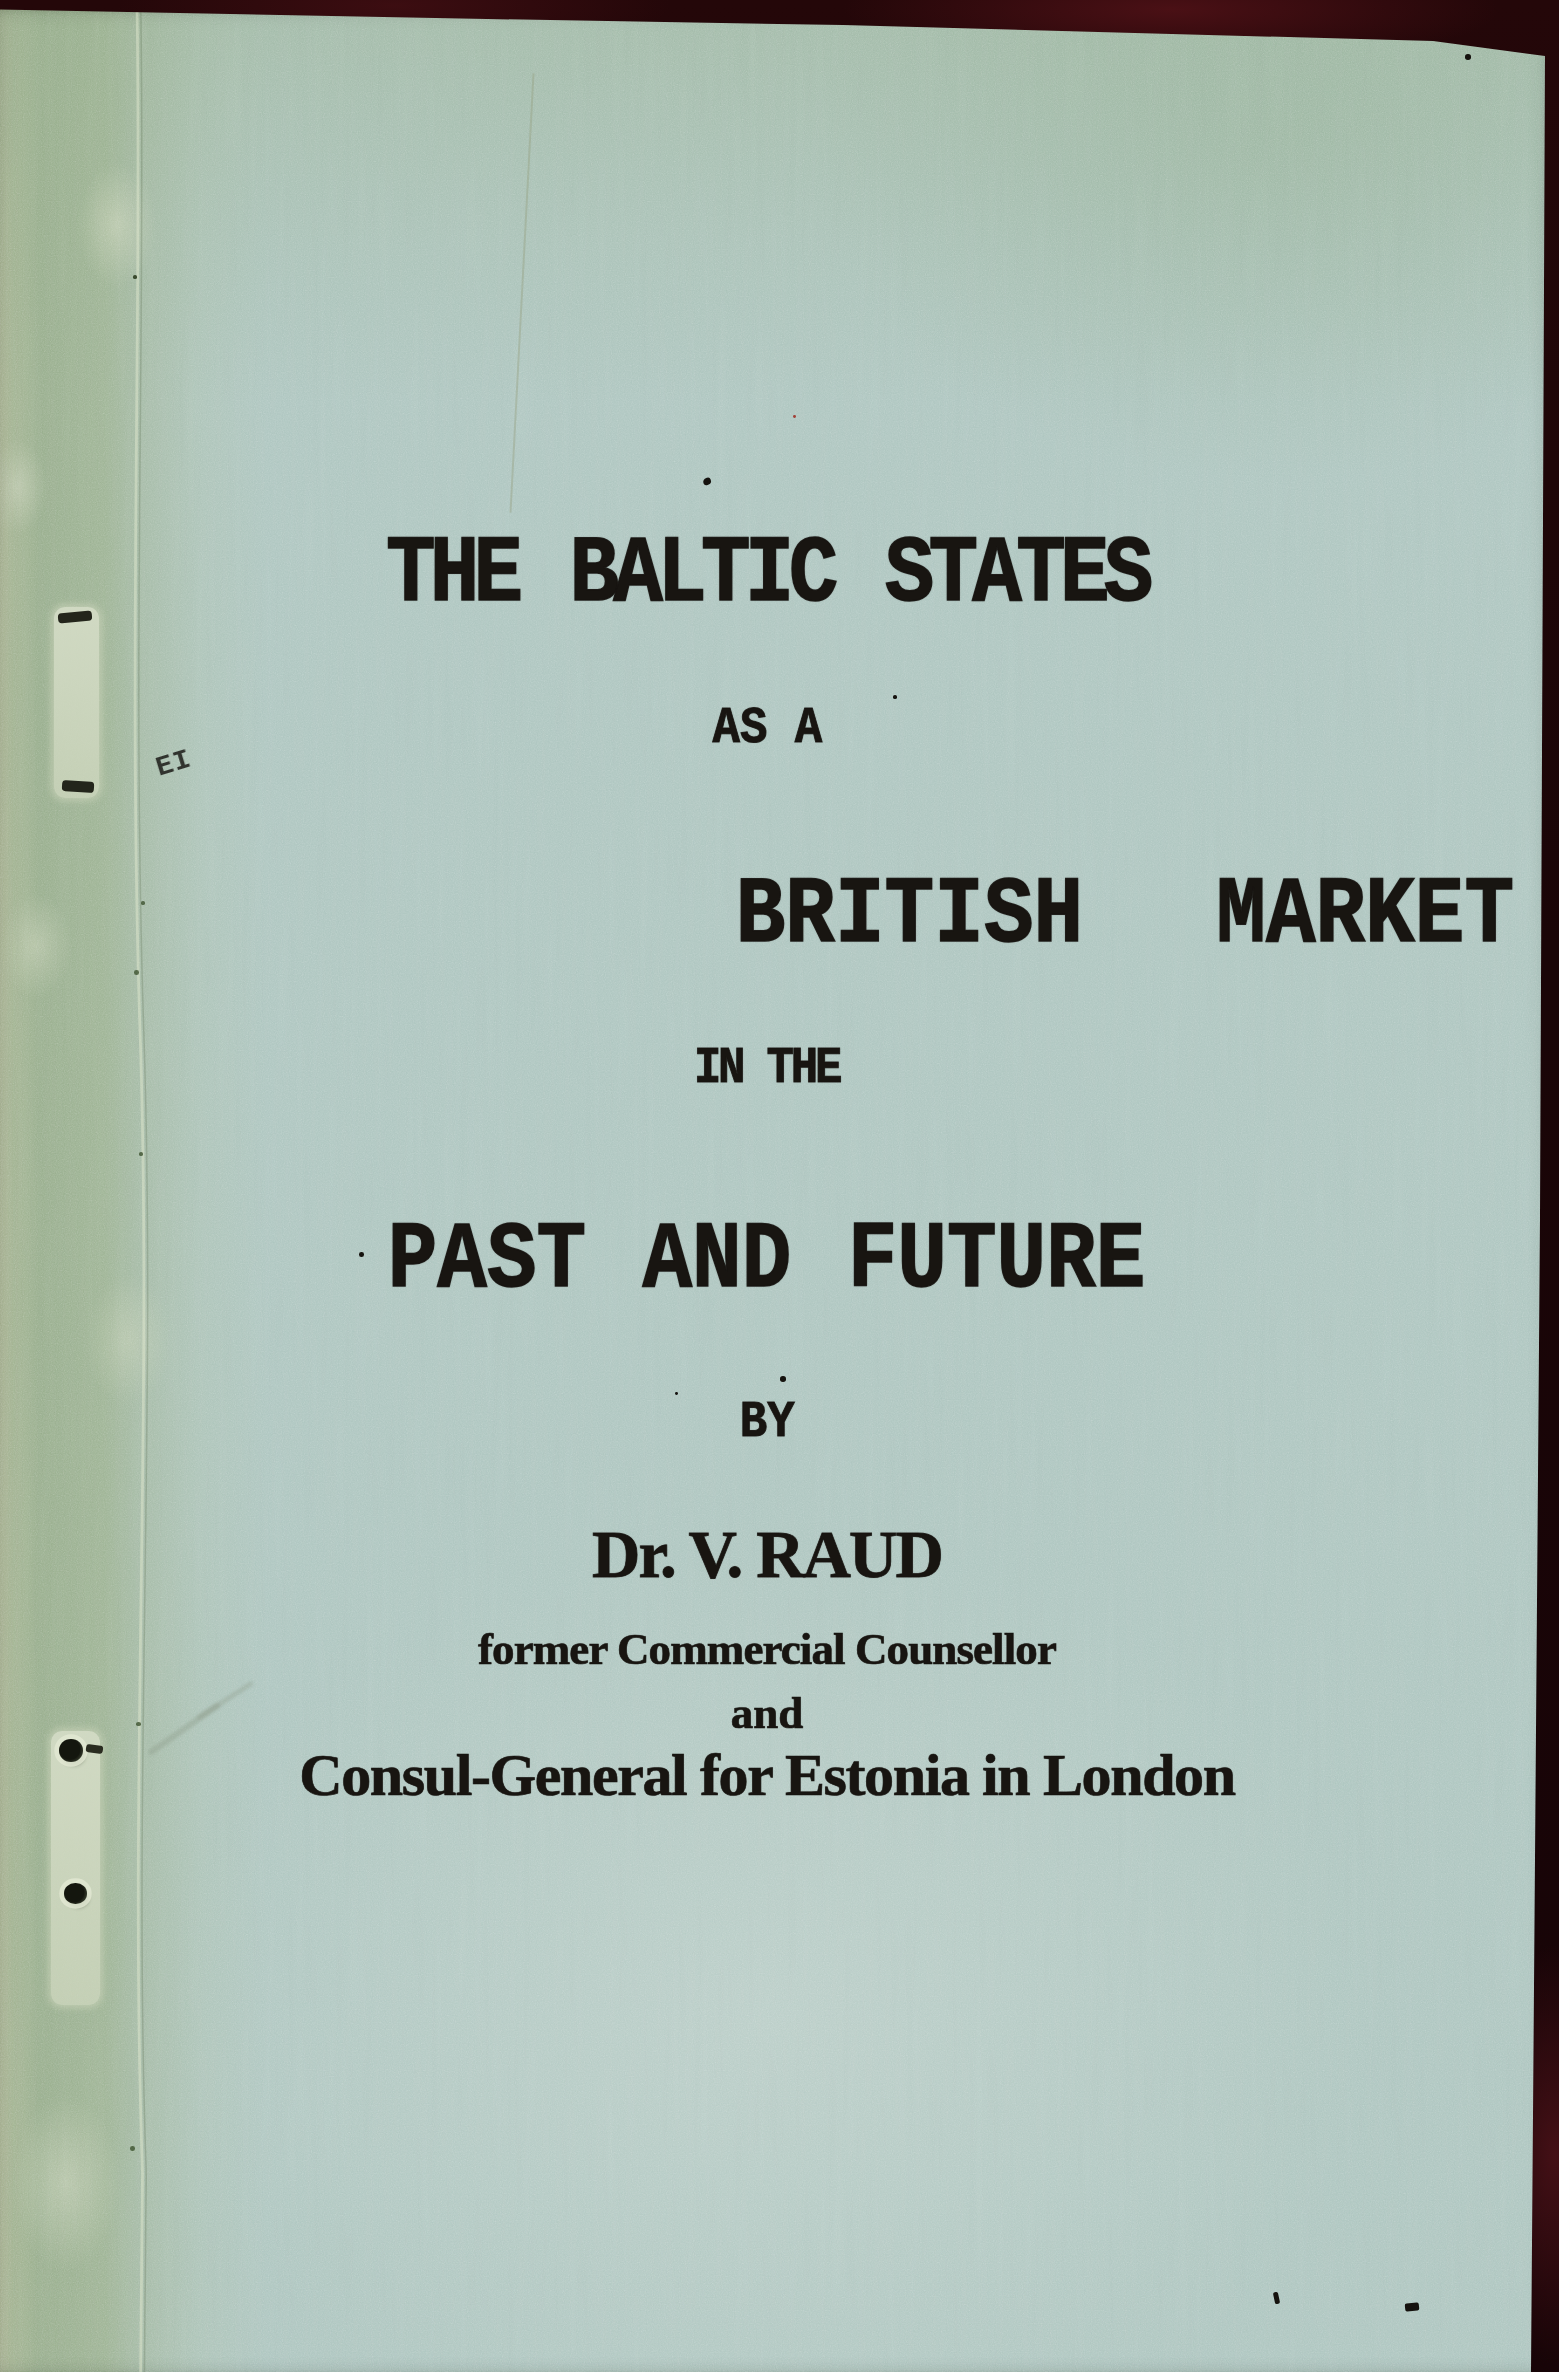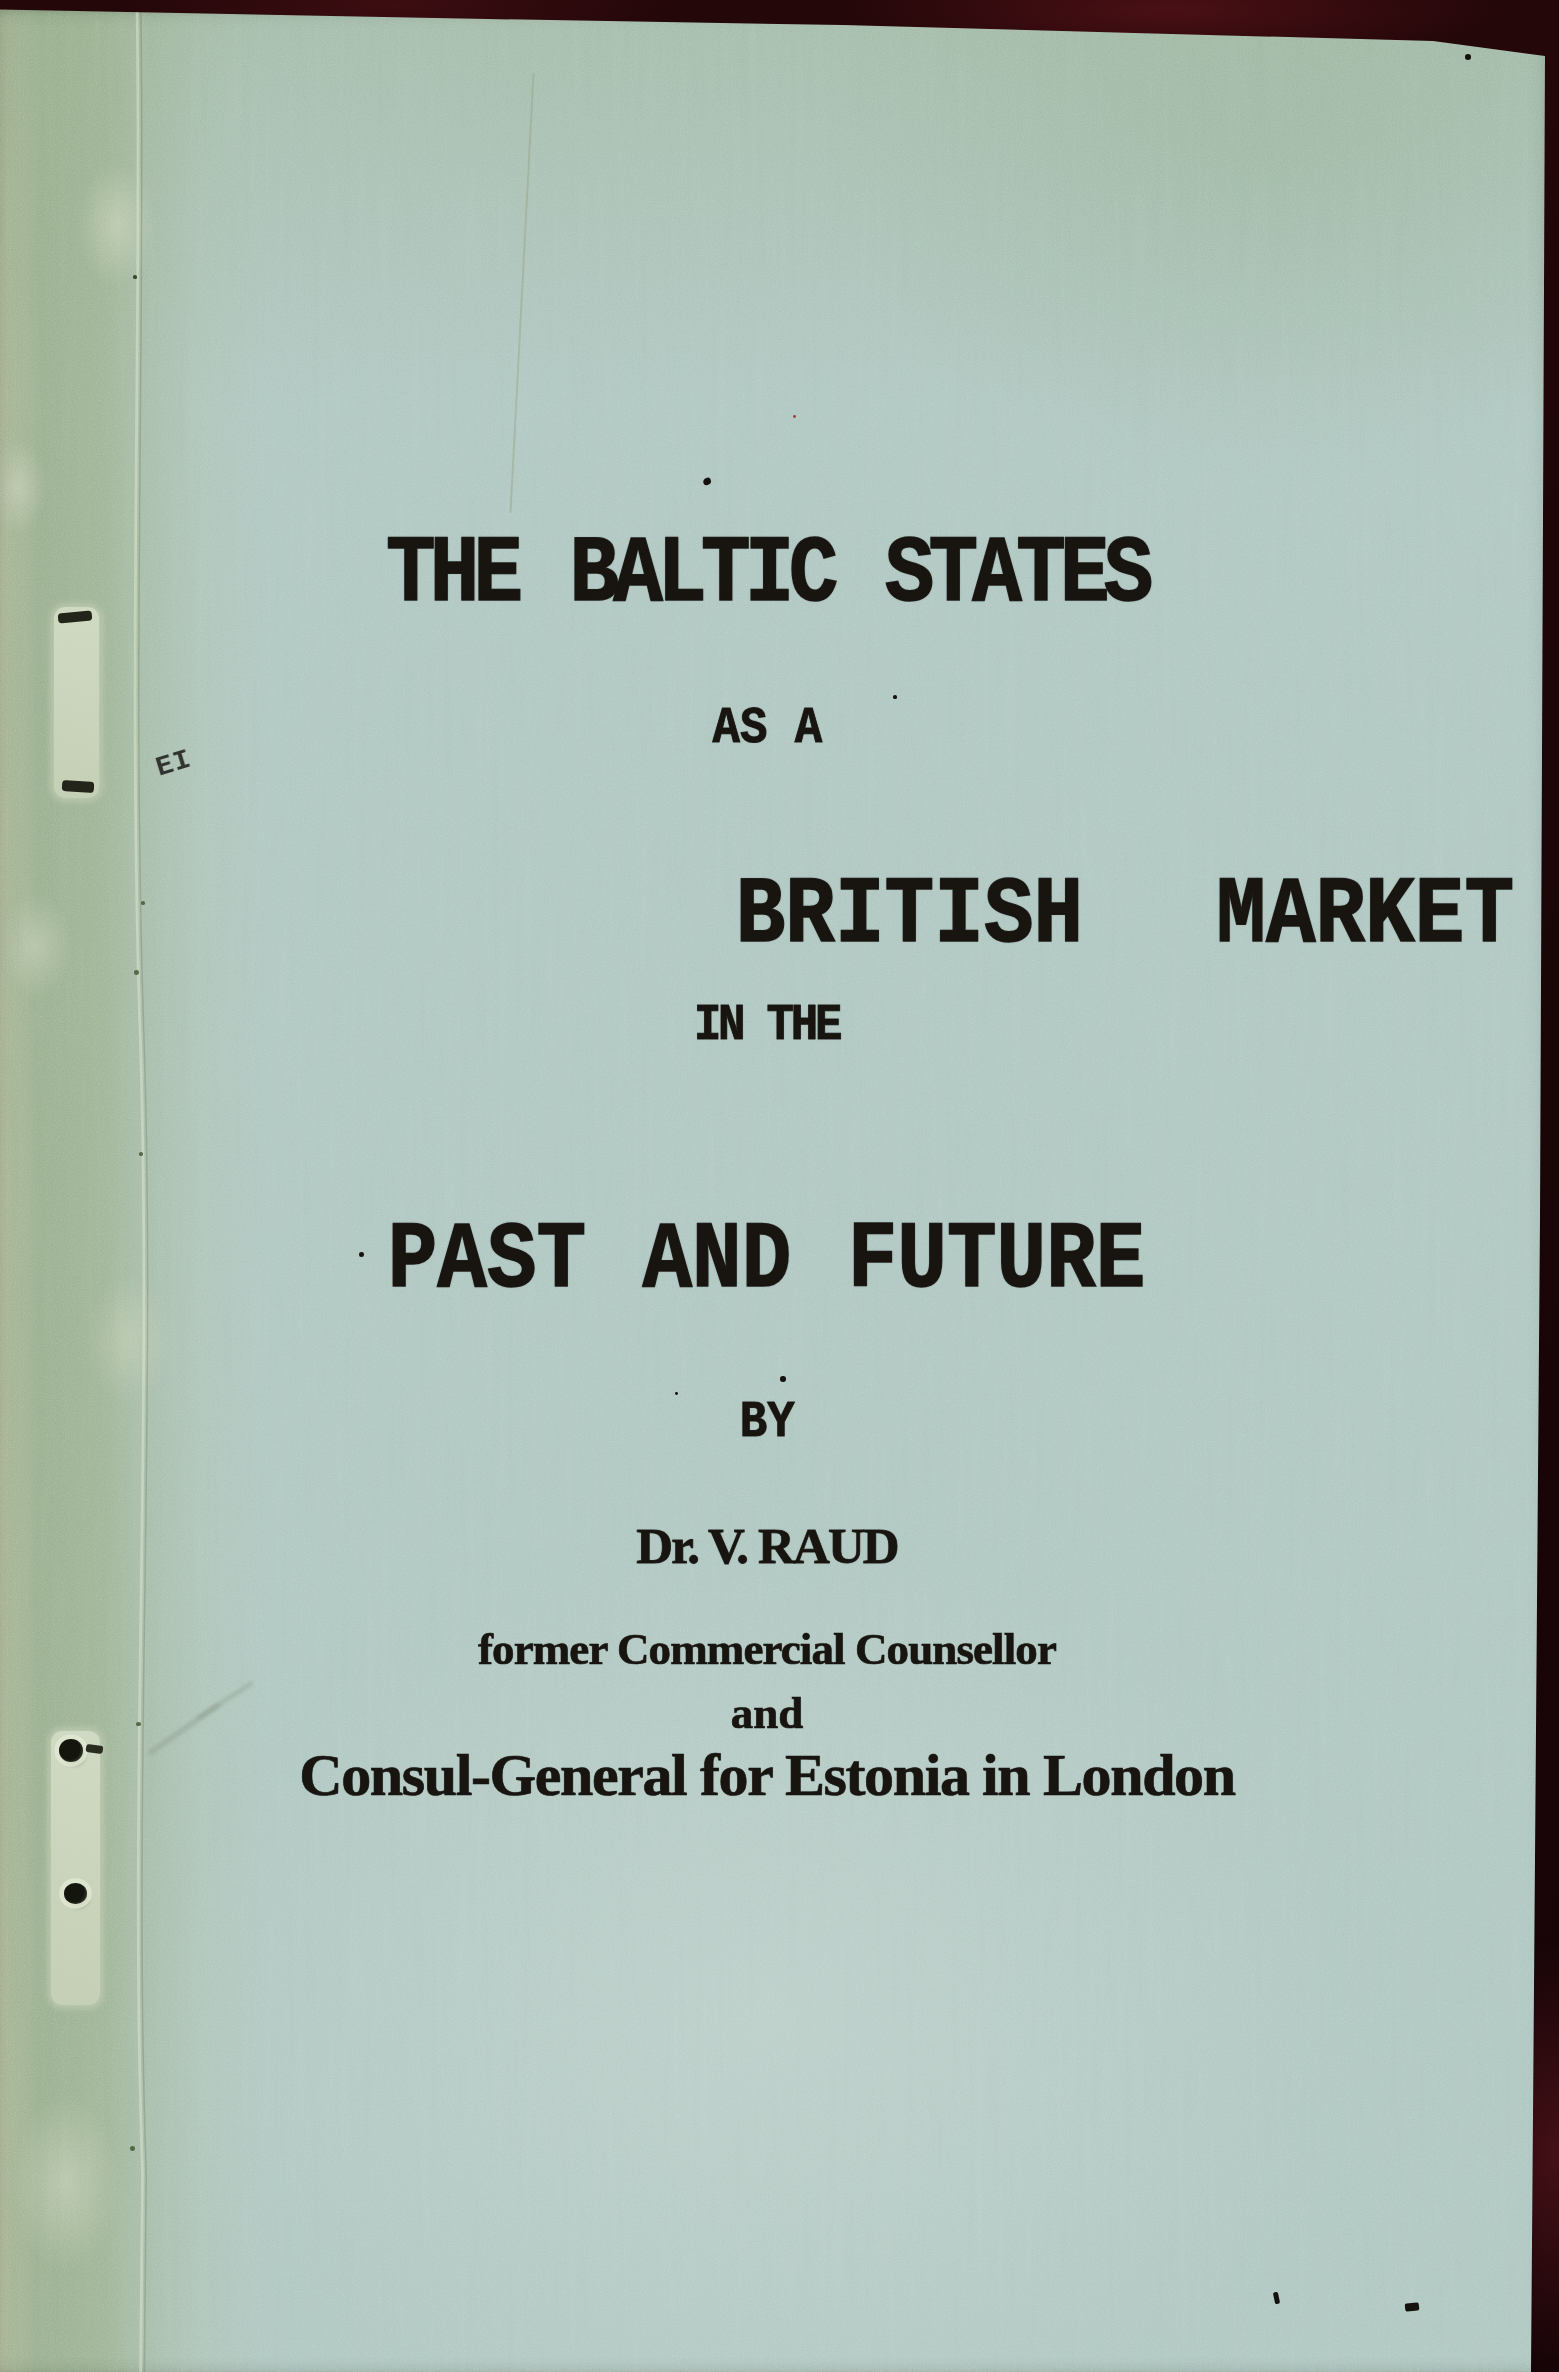--- a/index.html
+++ b/index.html
@@ -37,24 +37,24 @@
   
   .line{position:absolute;left:0;right:26px;text-align:center;color:#181511;white-space:nowrap;}
   .mono{font-family:"Liberation Mono", monospace;font-weight:700;}
   .serif{font-family:"Liberation Serif", serif;font-weight:700;}
   .condense{display:inline-block;transform:scaleX(0.88);transform-origin:50% 50%;}
   .t-big{font-size:94px;line-height:1;-webkit-text-stroke:1.5px rgba(22,19,15,0.9);text-shadow:0 0 1.9px rgba(22,19,15,0.5);}
   .t-small{font-size:52px;line-height:1;-webkit-text-stroke:1px rgba(22,19,15,0.85);text-shadow:0 0 1.4px rgba(22,19,15,0.45);}
   .t-title{top:528px;letter-spacing:-6.6px;word-spacing:9.4px;}
   .t-asa{top:703px;}
   .t-bm{top:869px;display:flex;justify-content:flex-end;gap:89px;}
-  .t-inthe{top:1000px;letter-spacing:-3.7px;text-decoration:underline;}
+  .t-inthe{top:1043px;letter-spacing:-3.7px;text-decoration:underline;}
   .t-past{top:1214px;word-spacing:7.5px;}
   .t-by{top:1397px;}
-  .t-author{top:1521px;font-size:51px;line-height:1;letter-spacing:-1.9px;-webkit-text-stroke:0.8px rgba(22,19,15,0.85);text-shadow:0 0 1.4px rgba(22,19,15,0.4);}
+  .t-author{top:1521px;font-size:67px;line-height:1;letter-spacing:-1.9px;-webkit-text-stroke:0.8px rgba(22,19,15,0.85);text-shadow:0 0 1.4px rgba(22,19,15,0.4);}
   .t-role1{top:1627px;font-size:45px;line-height:1;letter-spacing:-0.9px;-webkit-text-stroke:0.7px rgba(22,19,15,0.85);text-shadow:0 0 1.1px rgba(22,19,15,0.4);}
   .t-and{top:1691px;font-size:45px;line-height:1;-webkit-text-stroke:0.7px rgba(22,19,15,0.85);text-shadow:0 0 1.1px rgba(22,19,15,0.4);}
   .t-role2{top:1745px;font-size:60px;line-height:1;letter-spacing:-1.4px;-webkit-text-stroke:0.7px rgba(22,19,15,0.85);text-shadow:0 0 1.1px rgba(22,19,15,0.4);}
   
   .stamp-ei{
     position:absolute;left:156px;top:748px;
     font-family:"Liberation Mono", monospace;font-weight:700;font-size:28px;color:#20201c;
     transform:rotate(-17deg);letter-spacing:0.9px;opacity:.88;filter:blur(0.4px);
   }
   .staple-strip{position:absolute;border-radius:11.2px;

